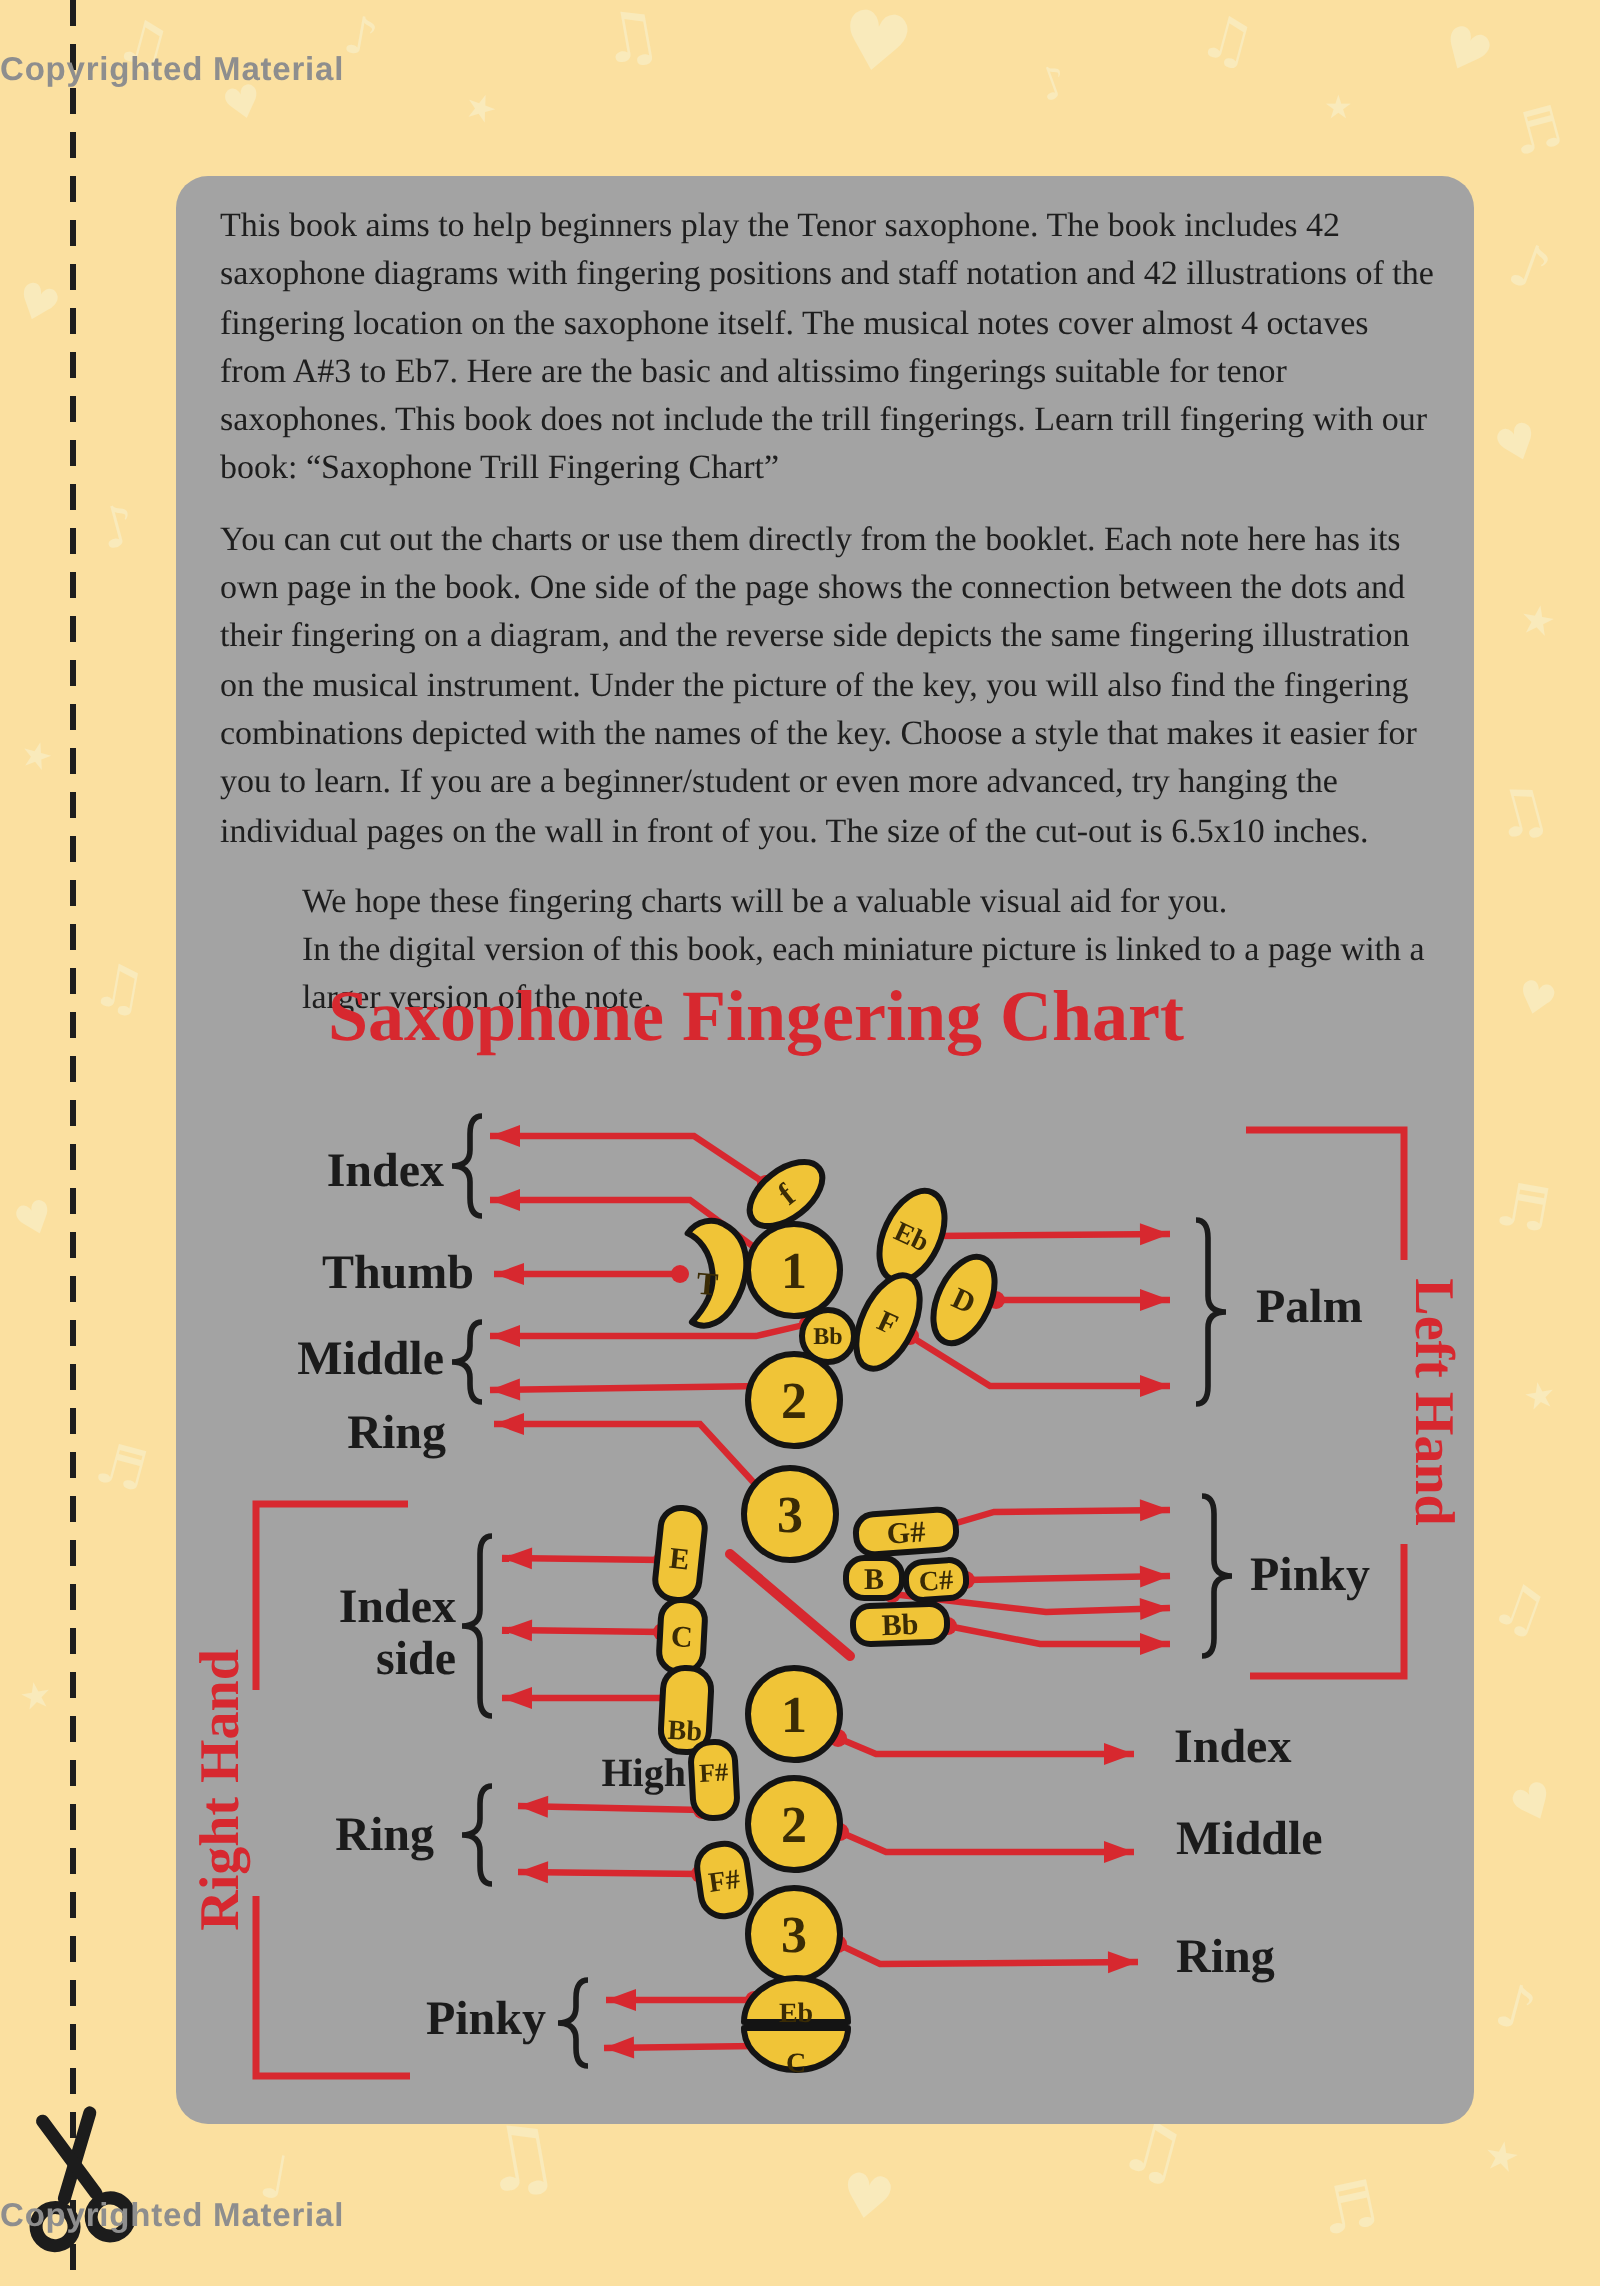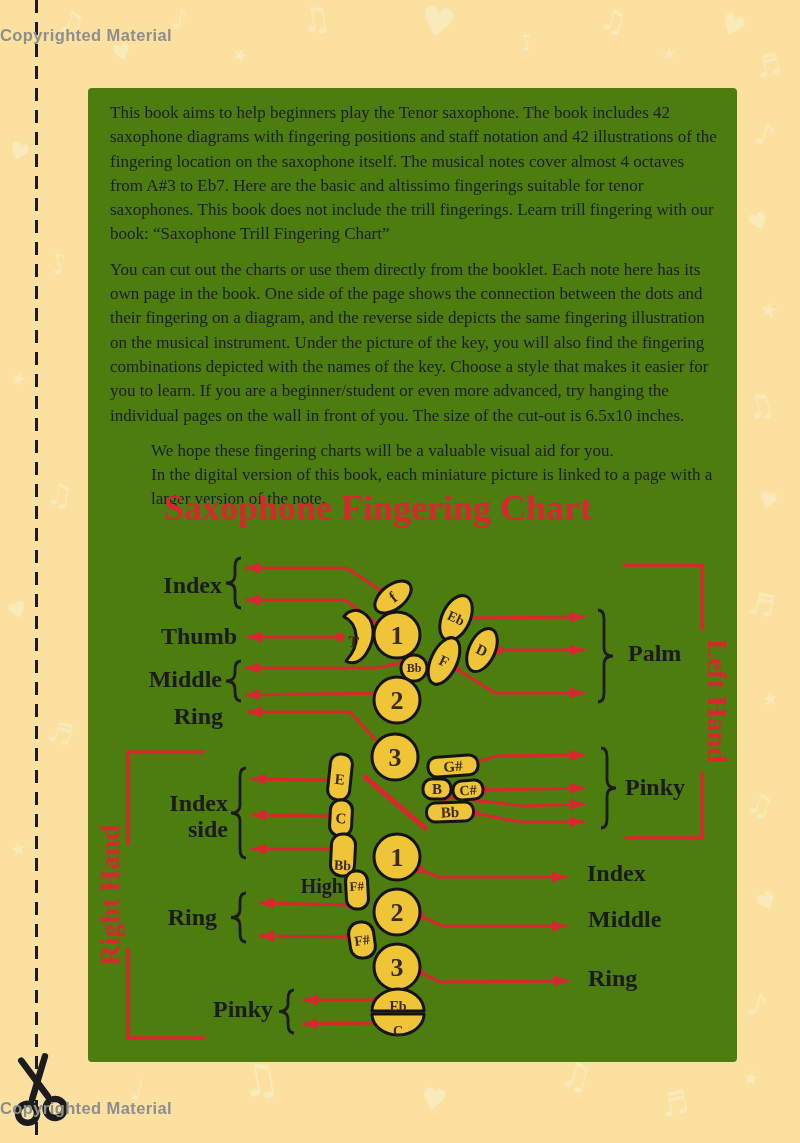--- a/index.html
+++ b/index.html
@@ -9,21 +9,21 @@
        line-height:1;user-select:none;}
   .cutline{position:absolute;left:35px;top:0;width:3px;height:1143px;
        background:repeating-linear-gradient(to bottom,#1e1e1e 0 13px,transparent 13px 22px);}
   .scissors{position:absolute;left:6px;top:1050px;}
   .copyright{position:absolute;left:0;width:800px;text-align:left;
        font-family:"Liberation Sans",sans-serif;font-weight:bold;
        font-size:16.5px;color:#8e8e8e;letter-spacing:.4px;}
   .copyright.top{top:26px;}
   .copyright.bottom{top:1099px;}
   .card{position:absolute;left:88px;top:88px;width:649px;height:974px;
-       background:#4d7c0f;border-radius:4px;box-sizing:border-box;
+       background:#a3a3a3;border-radius:16px;box-sizing:border-box;
        padding:13px 18px 0 22px;}
   .card p{margin:0 0 11px 0;font-size:17px;line-height:24.3px;color:#1e1e1e;}
   .card p.pre{white-space:pre-line;margin-left:41px;}
   .title{position:absolute;left:88px;top:487px;width:524px;margin:0;
        text-align:center;font-size:36px;font-weight:bold;
        font-family:"Liberation Serif",serif;padding-left:28px;}
   #diagram{position:absolute;left:95px;top:545px;width:645px;height:520px;}
   #diagram text{font-family:"Liberation Serif",serif;}
 </style>
 </head>

